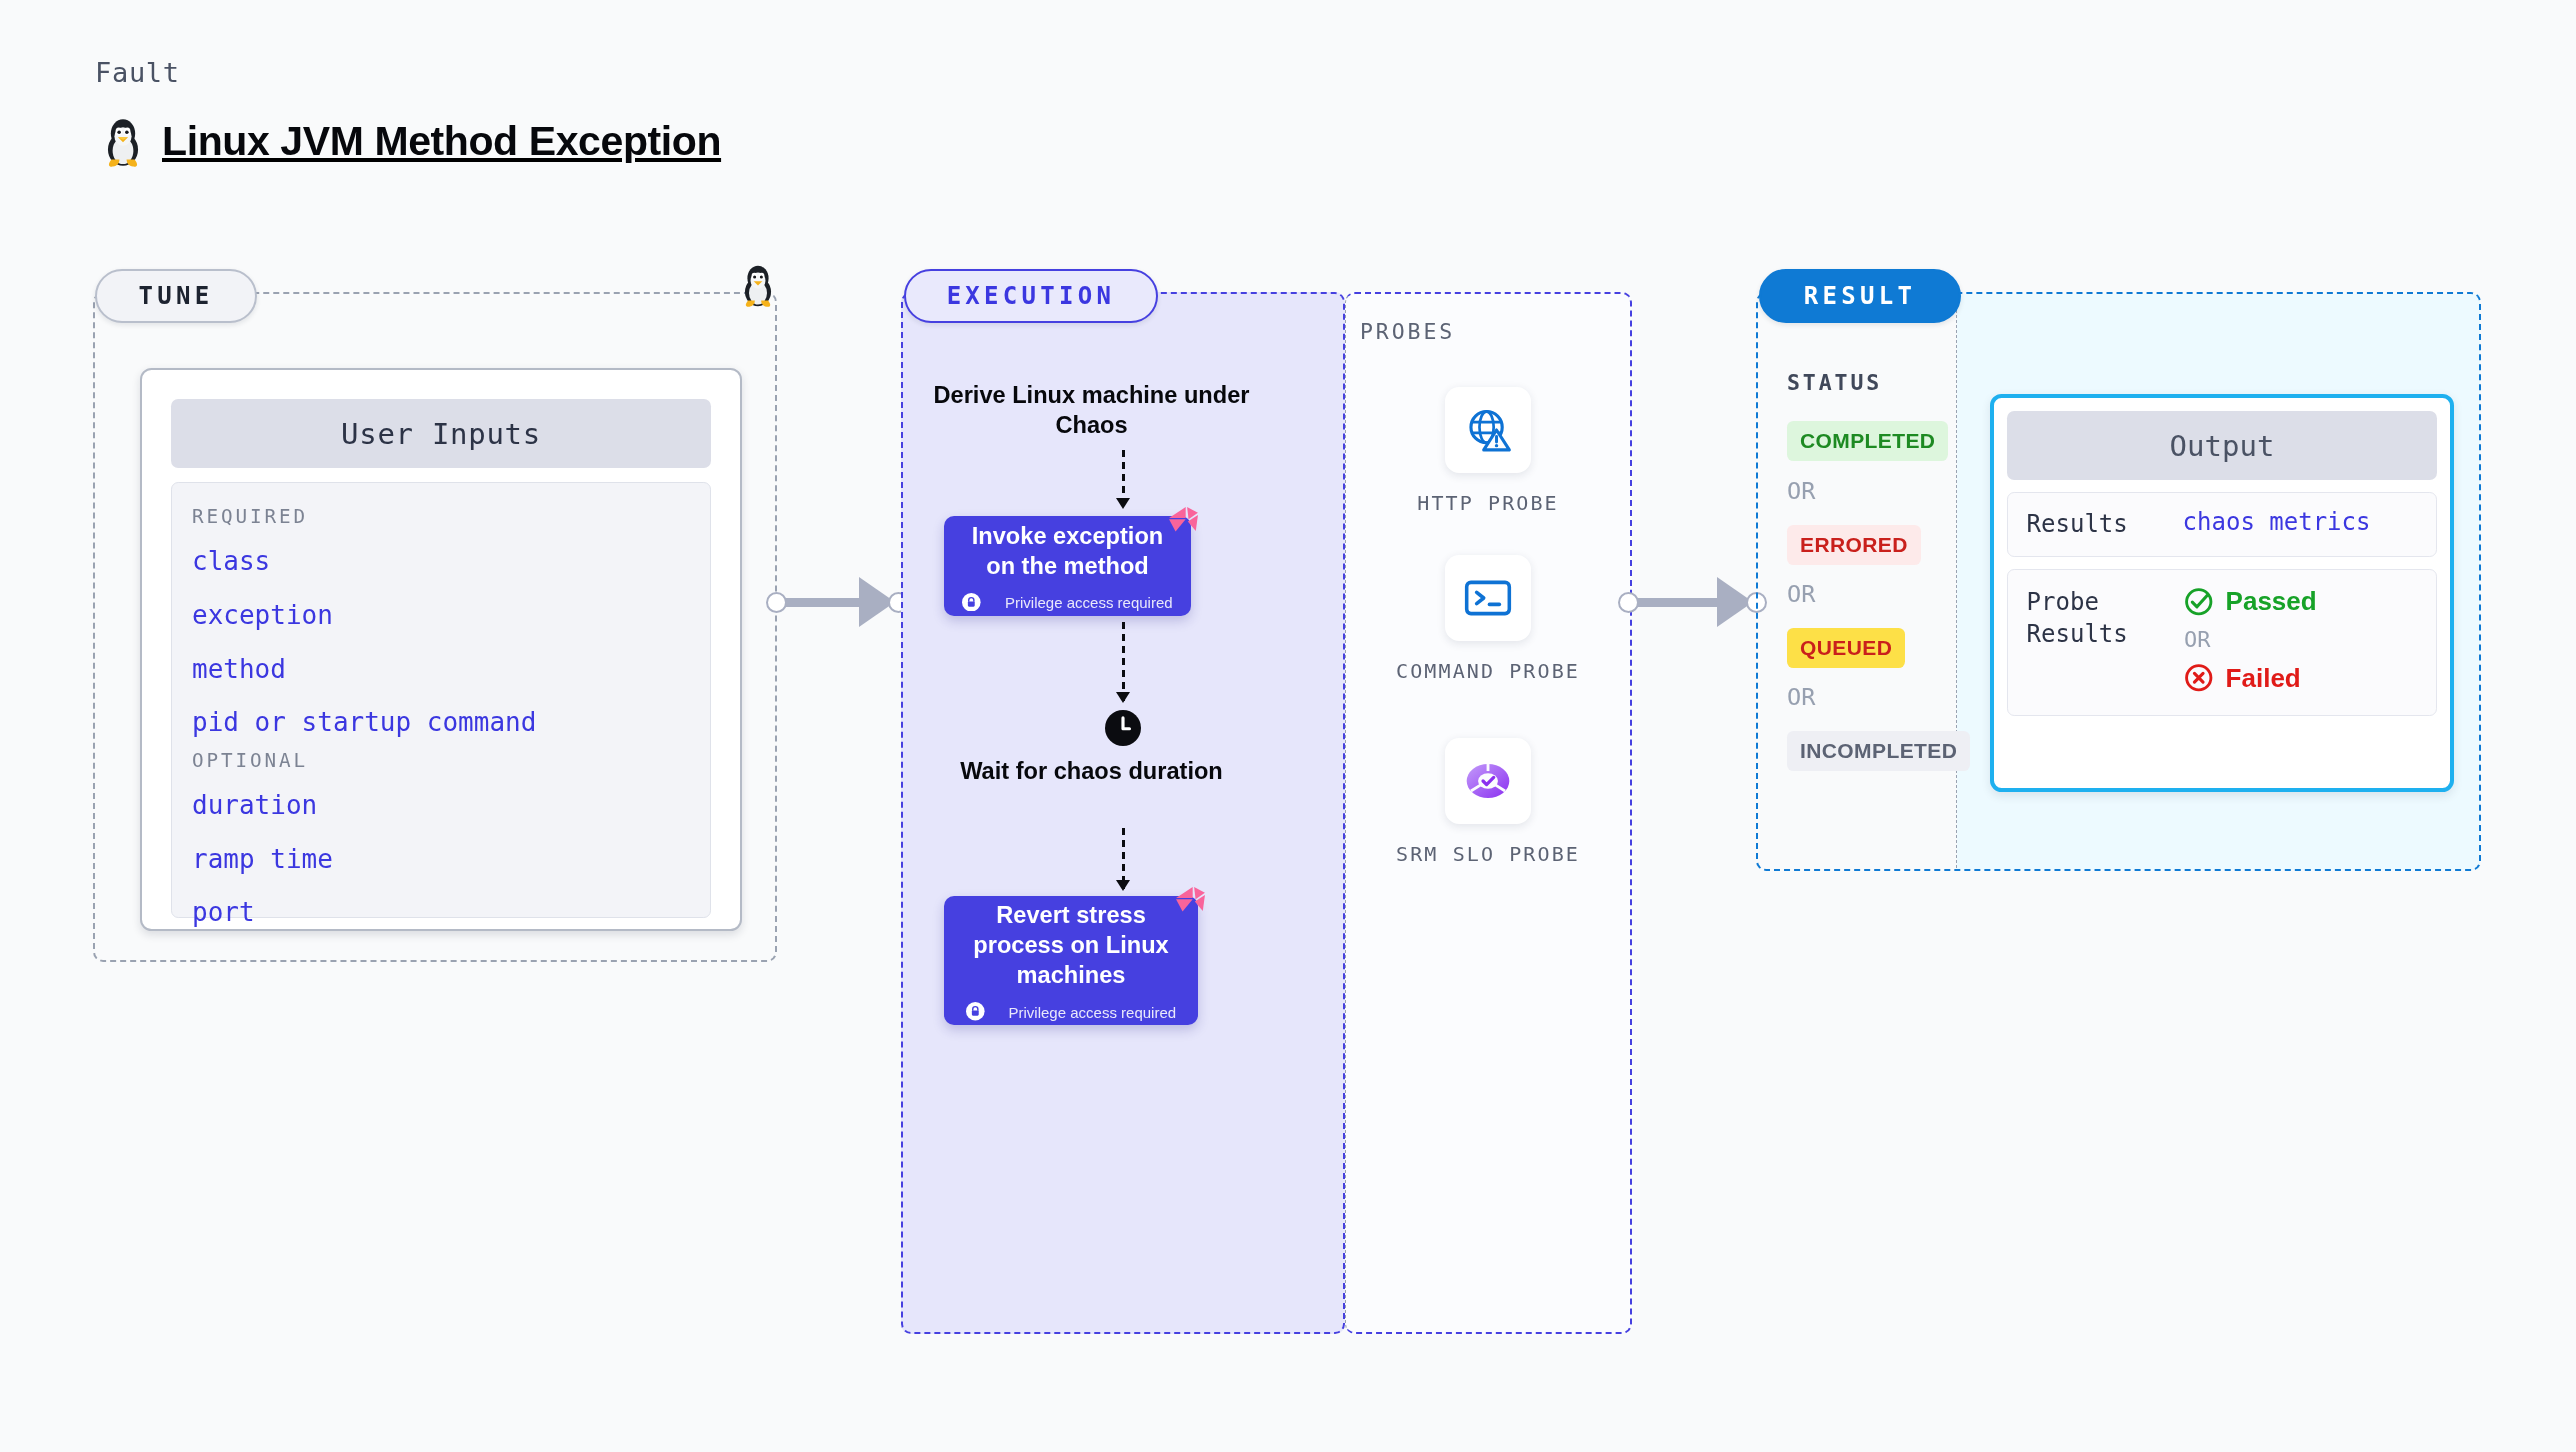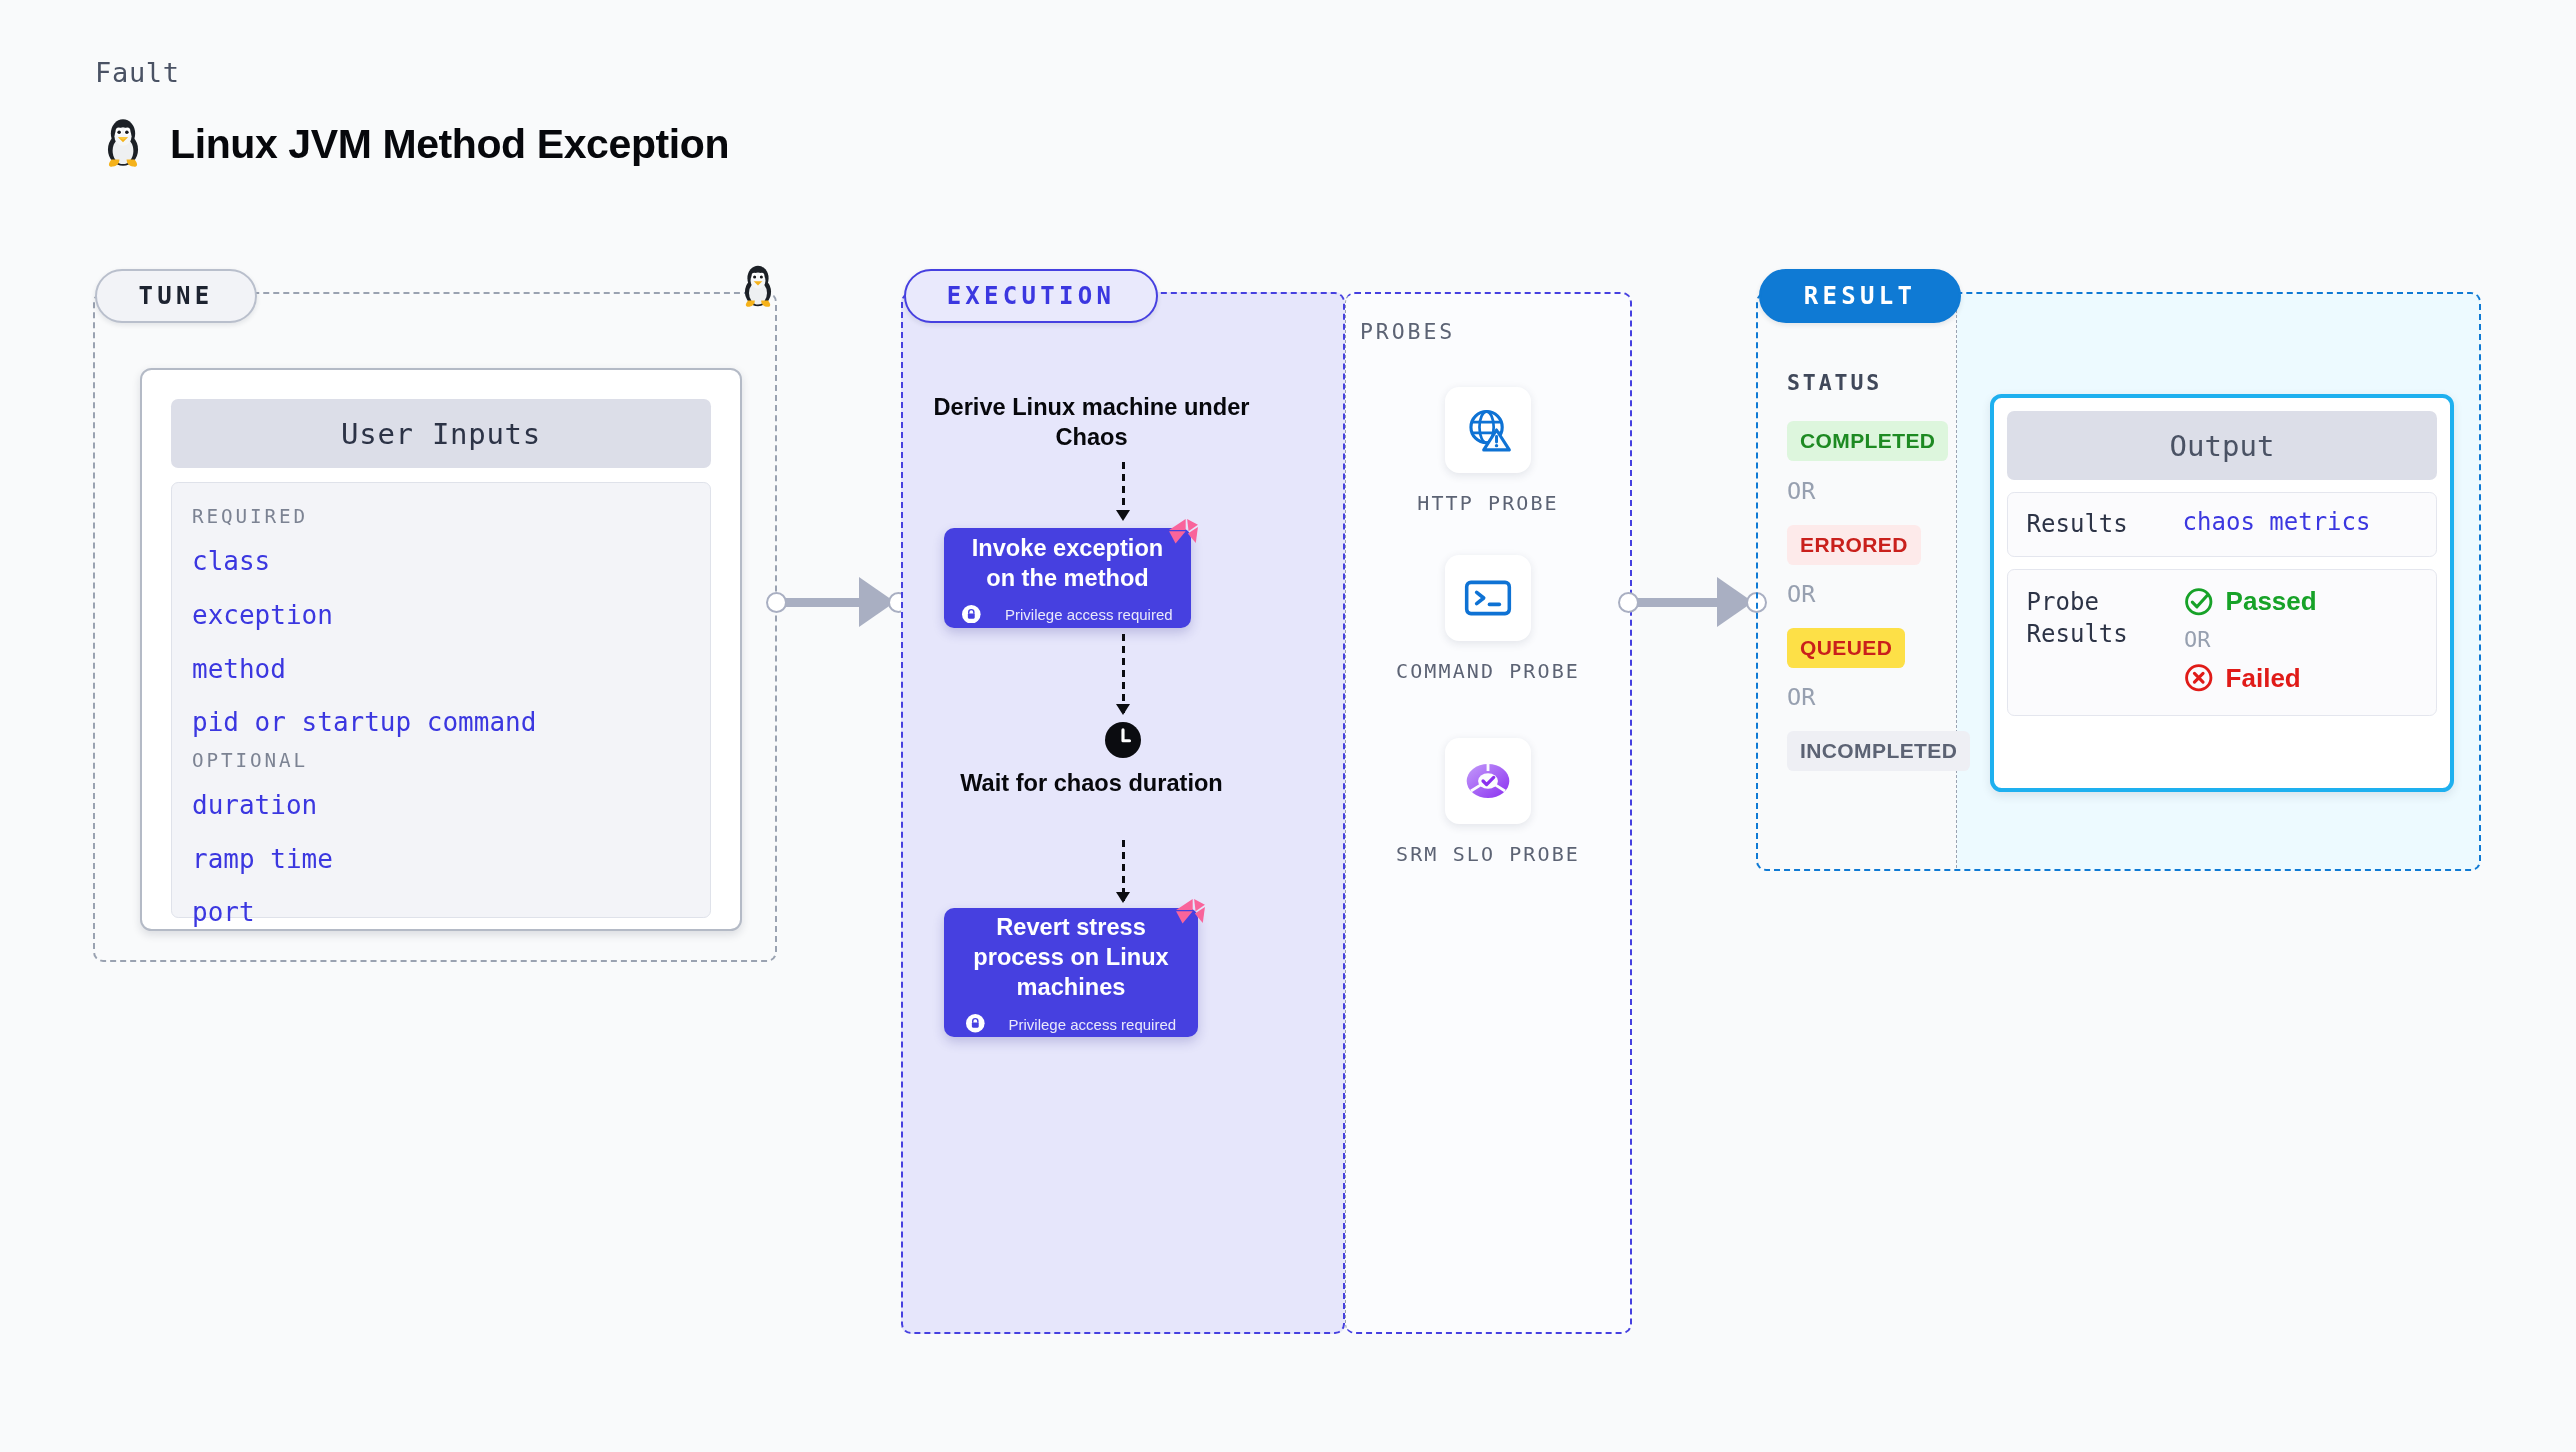--- a/index.html
+++ b/index.html
@@ -10,21 +10,21 @@
     overflow: hidden;
   }
   #root { position: relative; width: 2576px; height: 1452px; }
 
   
   .fault-kicker {
     position: absolute; left: 95px; top: 57px;
     font-family: "DejaVu Sans Mono", monospace;
     font-size: 27px; color: #4a5264; letter-spacing: 0.7px;
   }
-  .title-row { position: absolute; left: 100px; top: 115px; display: flex; align-items: flex-end; gap: 24px; }
+  .title-row { position: absolute; left: 100px; top: 115px; display: flex; align-items: center; gap: 16px; text-decoration: underline; }
   .title-text {
     font-size: 41px; font-weight: bold; color: #07080c;
     letter-spacing: -0.4px; font-family: "Liberation Sans", sans-serif;
   }
 
   
   .tux { display: block; }
 
   
   .section-box { position: absolute; border-radius: 10px; }
@@ -77,21 +77,21 @@
 
   
   #exec-box {
     left: 901px; top: 292px; width: 444px; height: 1042px;
     border: 2.9px dashed #4640e0; background: #e6e6fb;
   }
   #exec-pill {
     left: 904px; top: 269px; width: 254px; height: 54px;
     background: #e9e9fc; border: 2.9px solid #4640e0; color: #3b37e0; font-size: 24px;
   }
-  .flow { position: absolute; left: 901px; top: 292px; width: 381px; height: 1042px; }
+  .flow { position: absolute; left: 901px; top: 280px; width: 381px; height: 1042px; }
   .flow-label {
     position: absolute; text-align: center; font-size: 23.6px; font-weight: bold;
     color: #07080c; line-height: 1.28; width: 100%;
   }
   .dotted-arrow { position: absolute; width: 2.9px; }
   .dotted-arrow .line {
     width: 2.9px; height: 100%;
     background-image: linear-gradient(to bottom, #0b0c10 56%, transparent 56%);
     background-size: 2.9px 12px;
   }

